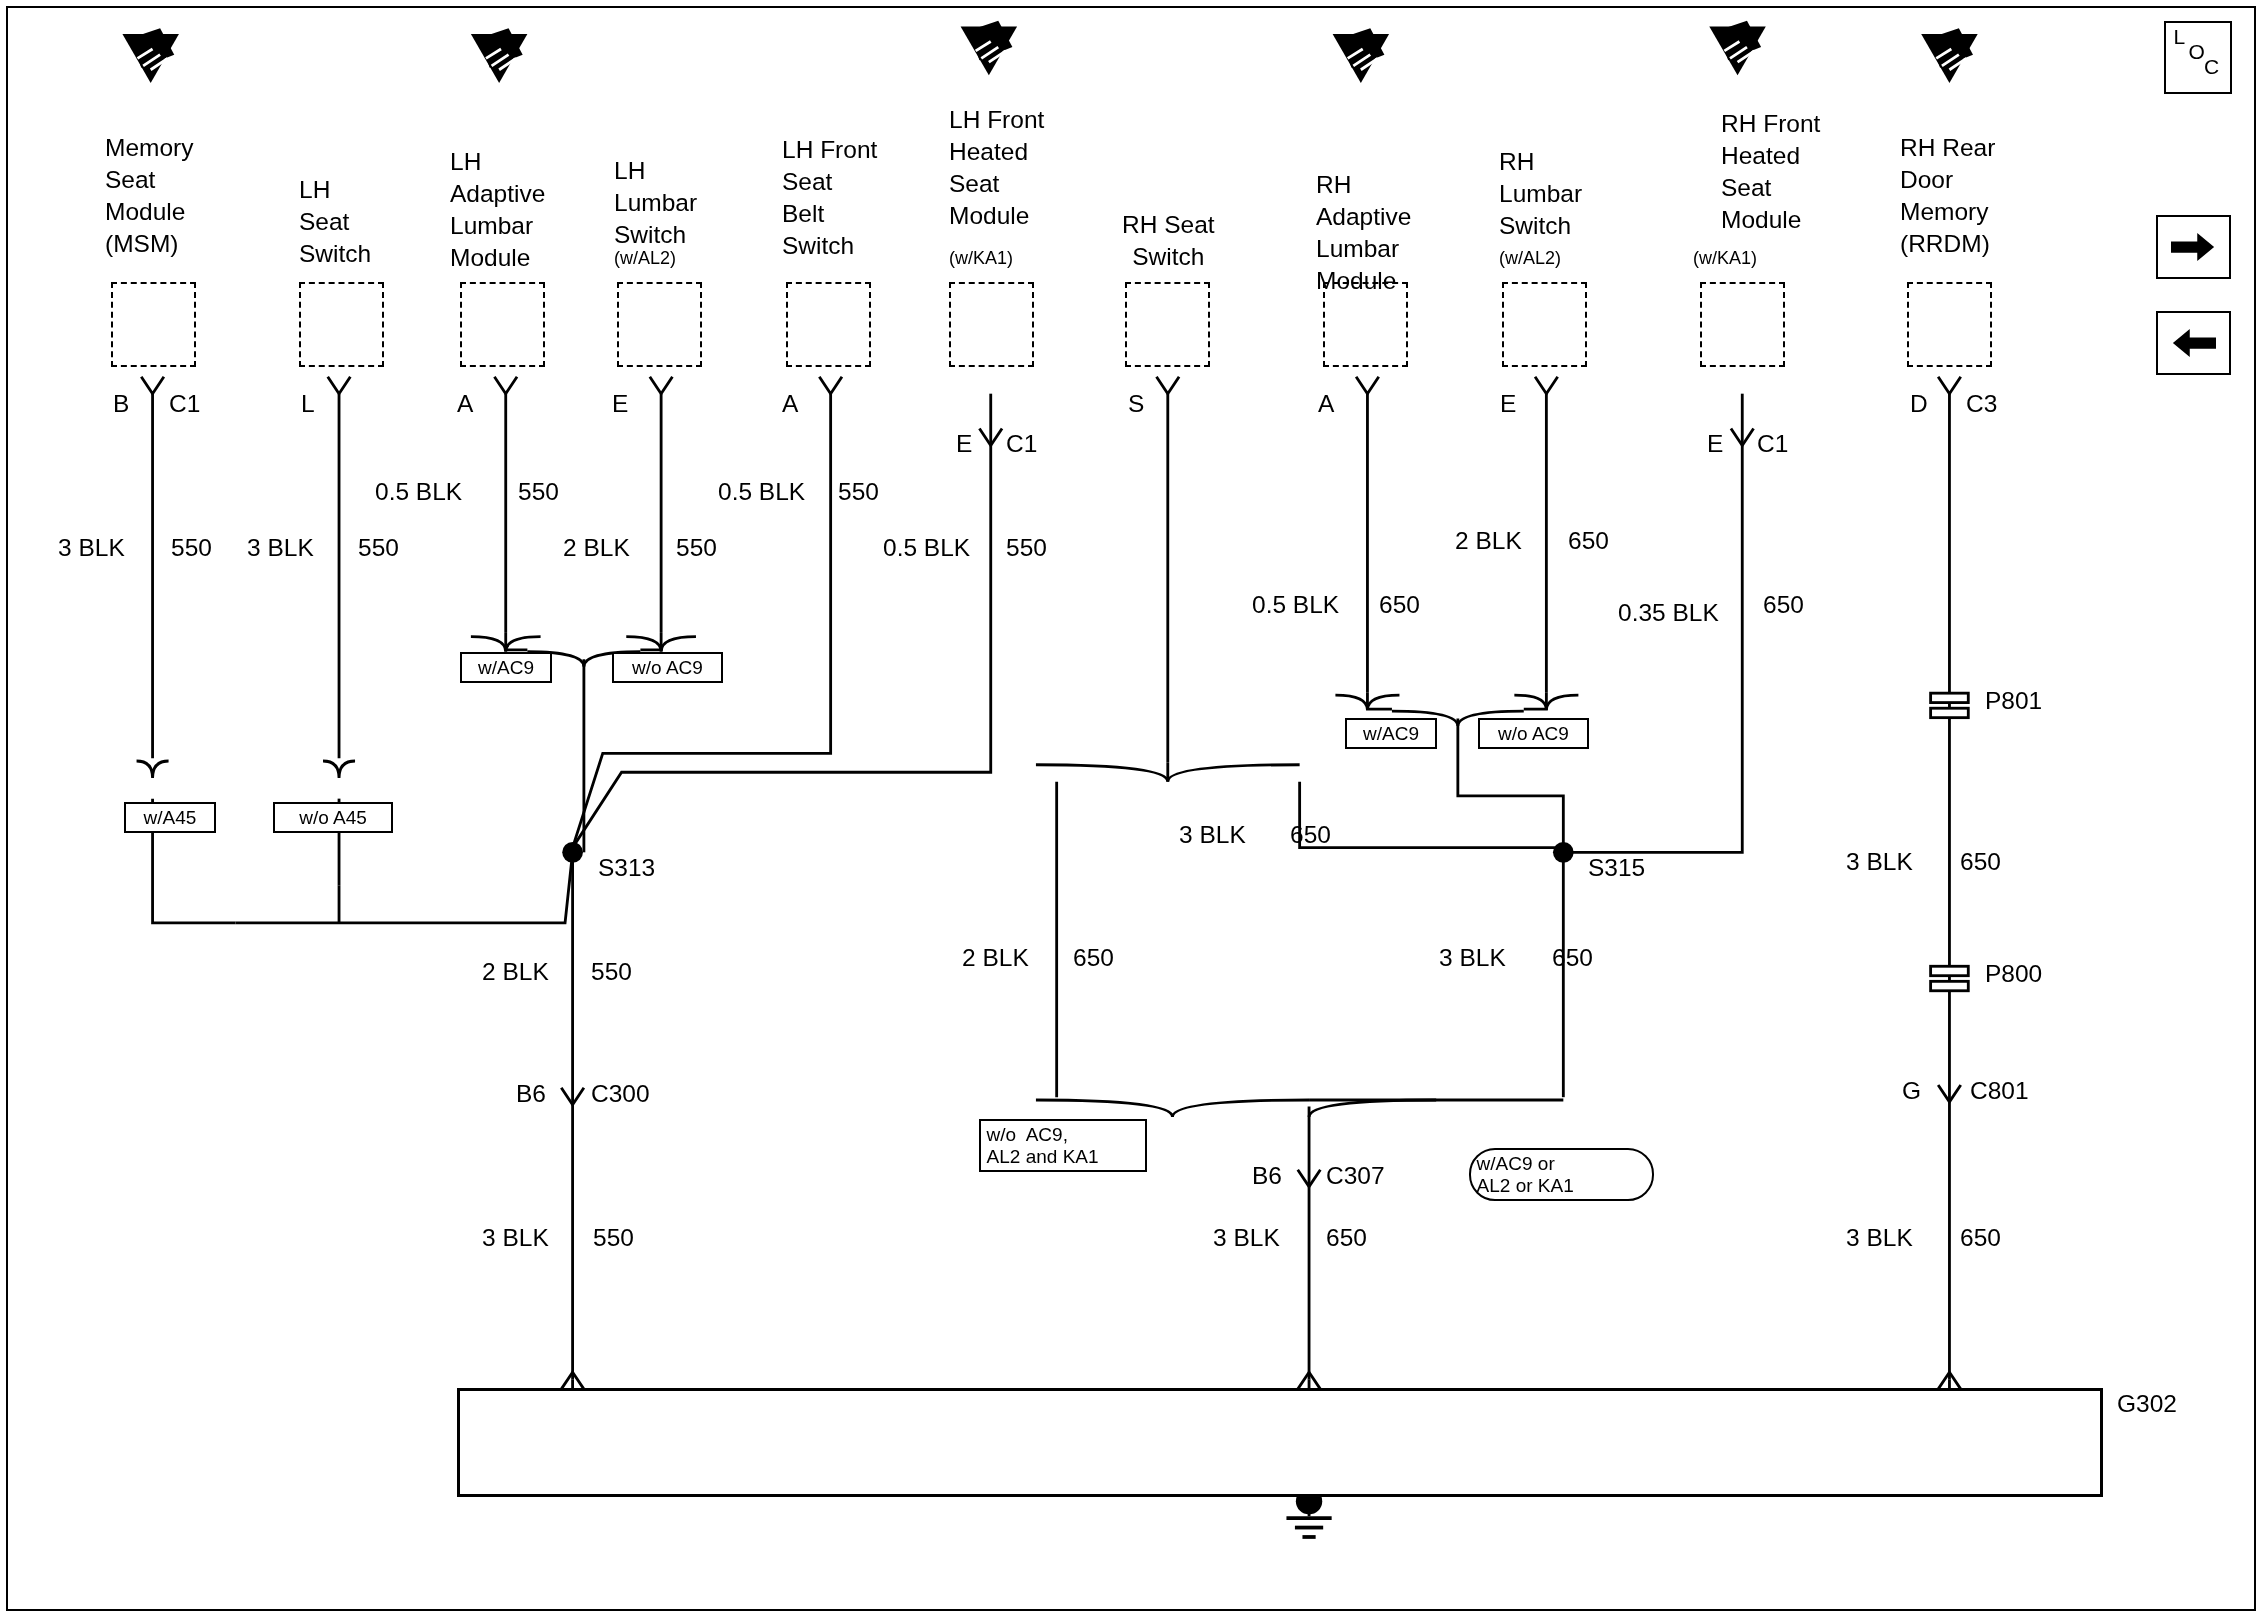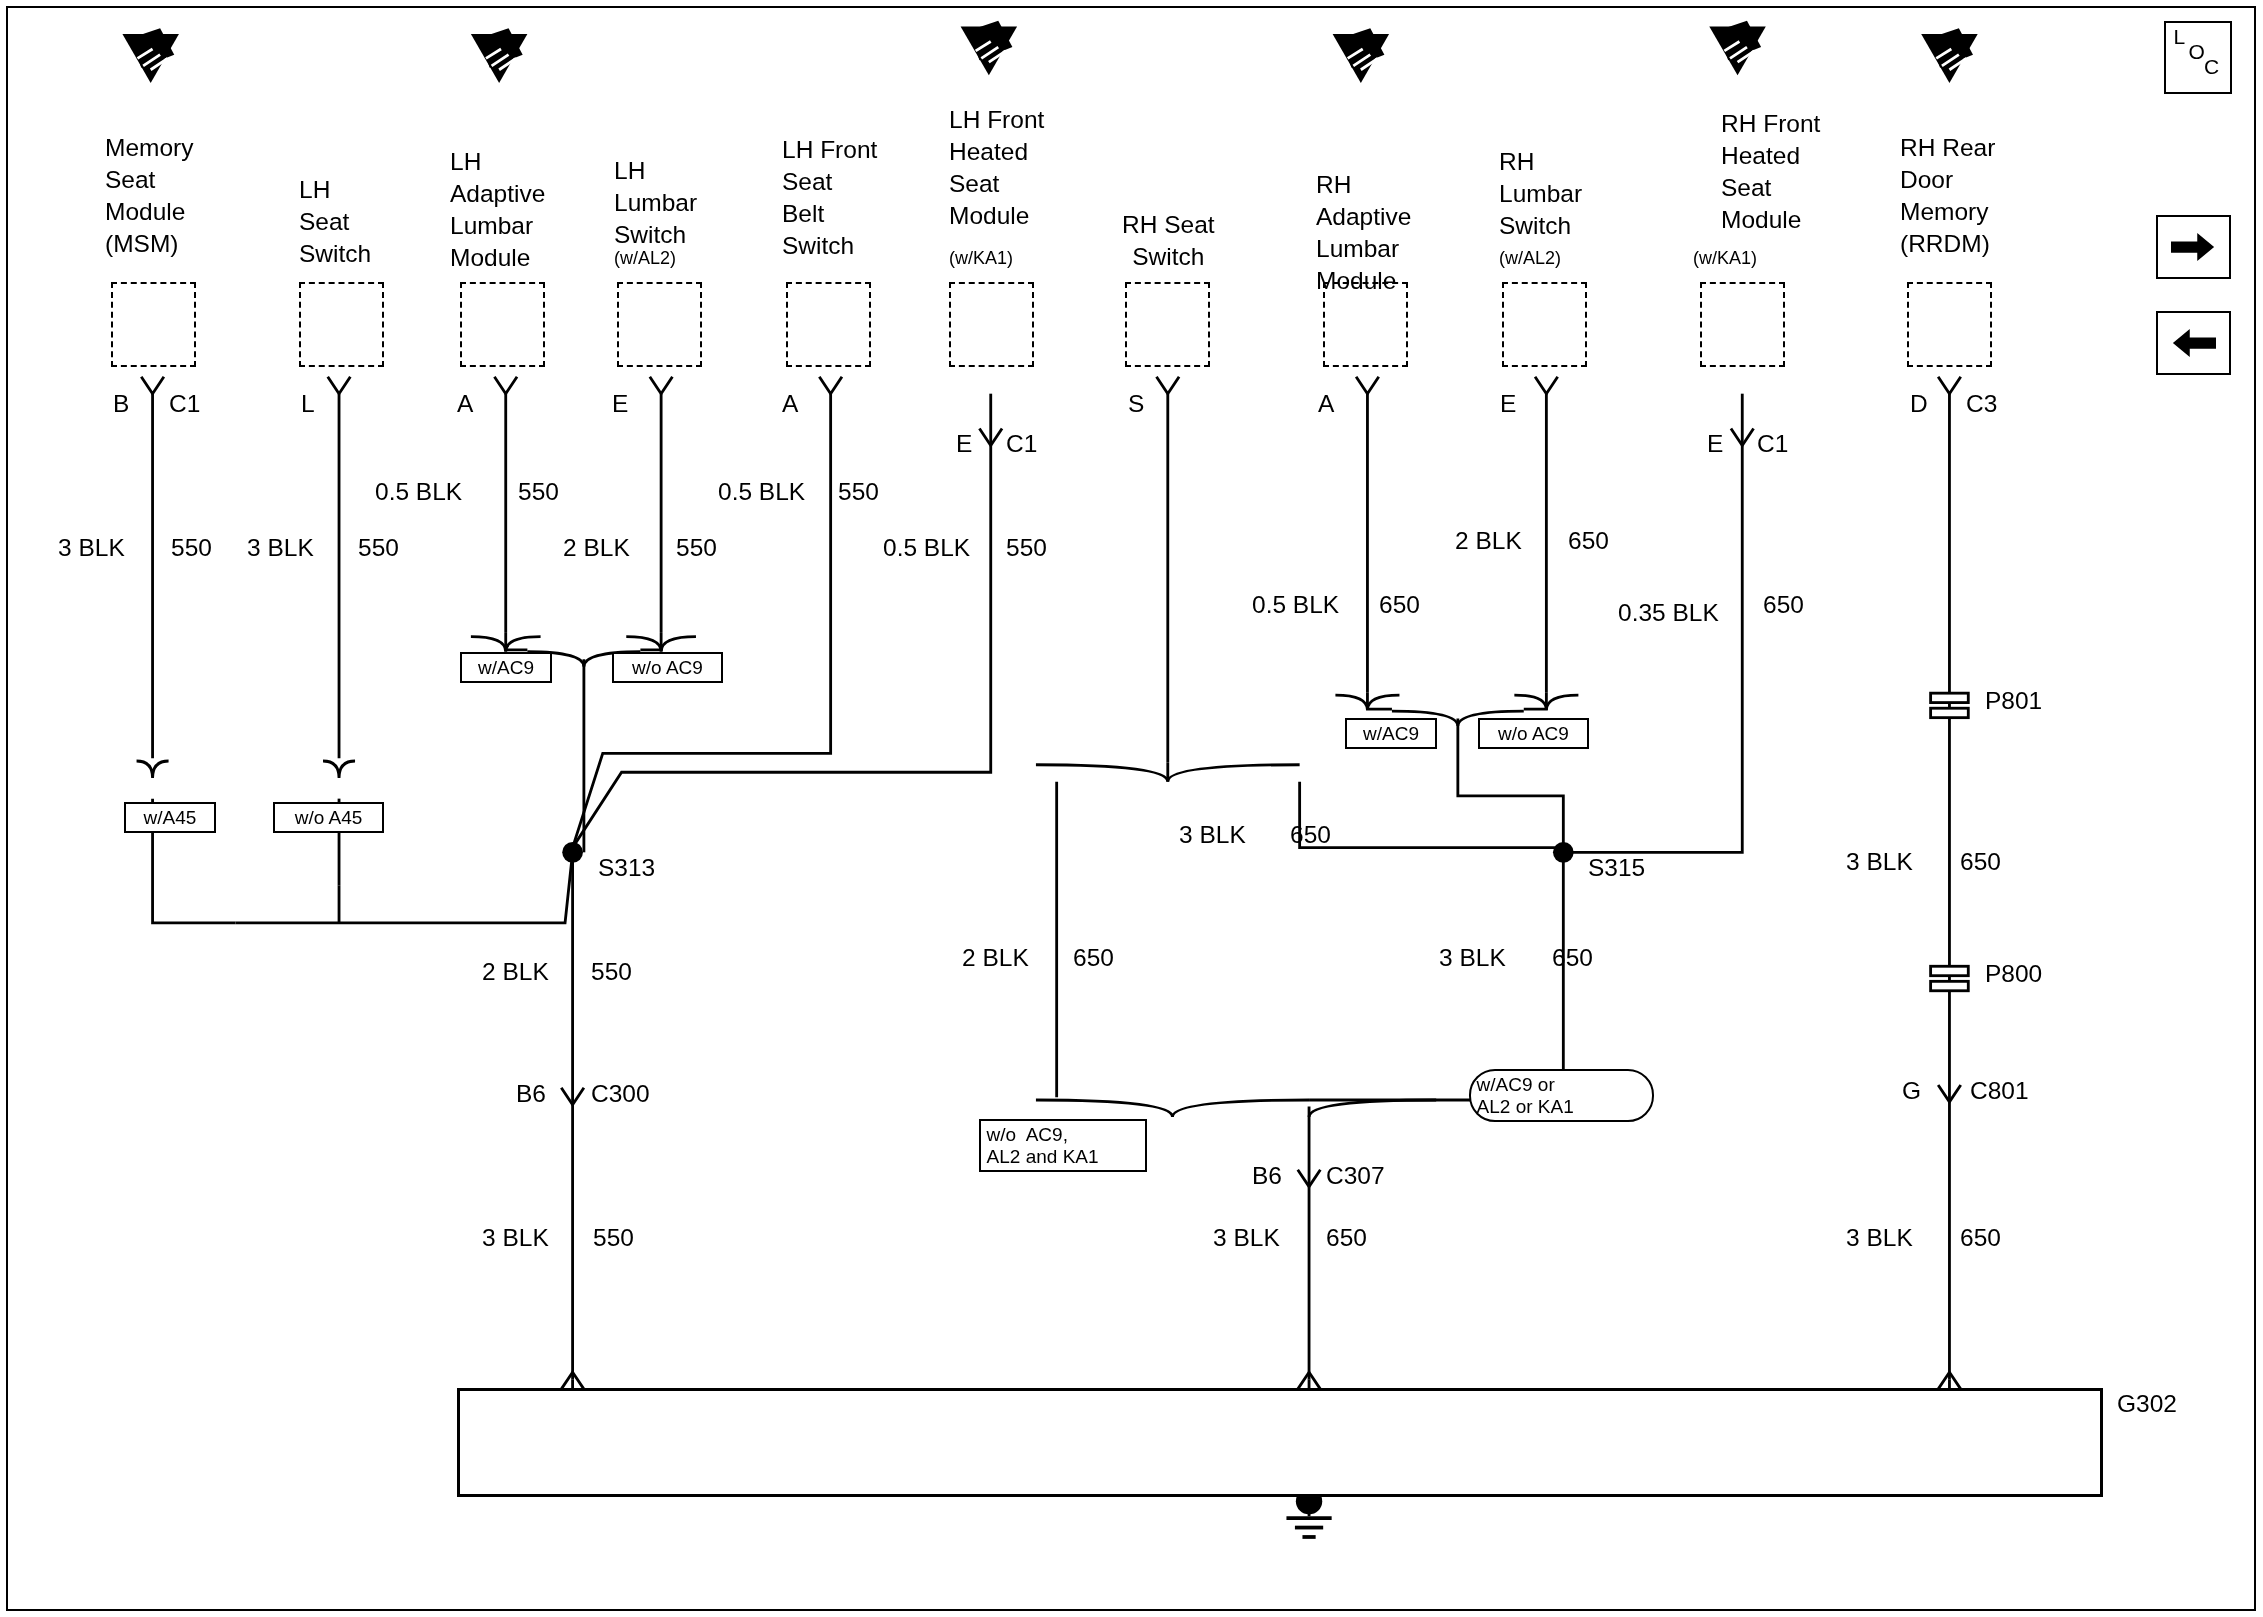--- a/index.html
+++ b/index.html
@@ -377,28 +377,28 @@
   <div class="lbl" style="left:482px; top:1222px;">3 BLK</div>
   <div class="lbl" style="left:593px; top:1222px;">550</div>
 
   <div class="lbl" style="left:1213px; top:1222px;">3 BLK</div>
   <div class="lbl" style="left:1326px; top:1222px;">650</div>
 
   <div class="lbl" style="left:1846px; top:1222px;">3 BLK</div>
   <div class="lbl" style="left:1960px; top:1222px;">650</div>
 
   <div class="optbox" style="left:124px; top:802px; width:92px;">w/A45</div>
-  <div class="optbox" style="left:273px; top:802px; width:111px;">w/o A45</div>
+  <div class="optbox" style="left:273px; top:802px; width:120px;">w/o A45</div>
   <div class="optbox" style="left:460px; top:652px; width:92px;">w/AC9</div>
   <div class="optbox" style="left:612px; top:652px; width:111px;">w/o AC9</div>
   <div class="optbox" style="left:1345px; top:718px; width:92px;">w/AC9</div>
   <div class="optbox" style="left:1478px; top:718px; width:111px;">w/o AC9</div>
   <div class="optbox" style="left:979px; top:1119px; width:168px; text-align:left;">w/o  AC9,
 AL2 and KA1</div>
-  <div class="optbox" style="left:1469px; top:1069px; width:185px; text-align:left;border-radius:26px;">w/AC9 or
+  <div class="optbox" style="left:1469px; top:1148px; width:185px; text-align:left;border-radius:26px;">w/AC9 or
 AL2 or KA1</div>
 
   <div class="lbl" style="left:598px; top:852px;">S313</div>
   <div class="lbl" style="left:1588px; top:852px;">S315</div>
 
   <div class="lbl" style="left:516px; top:1078px;">B6</div>
   <div class="lbl" style="left:591px; top:1078px;">C300</div>
 
   <div class="lbl" style="left:1252px; top:1160px;">B6</div>
   <div class="lbl" style="left:1326px; top:1160px;">C307</div>

